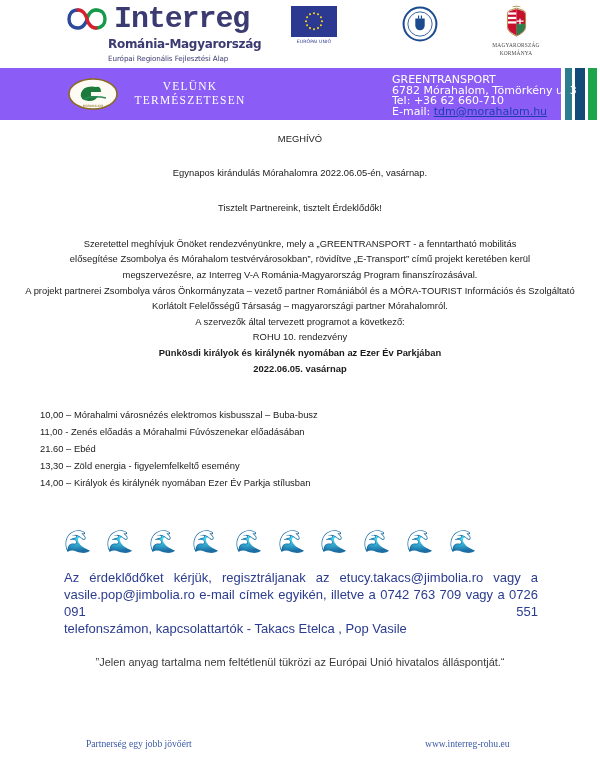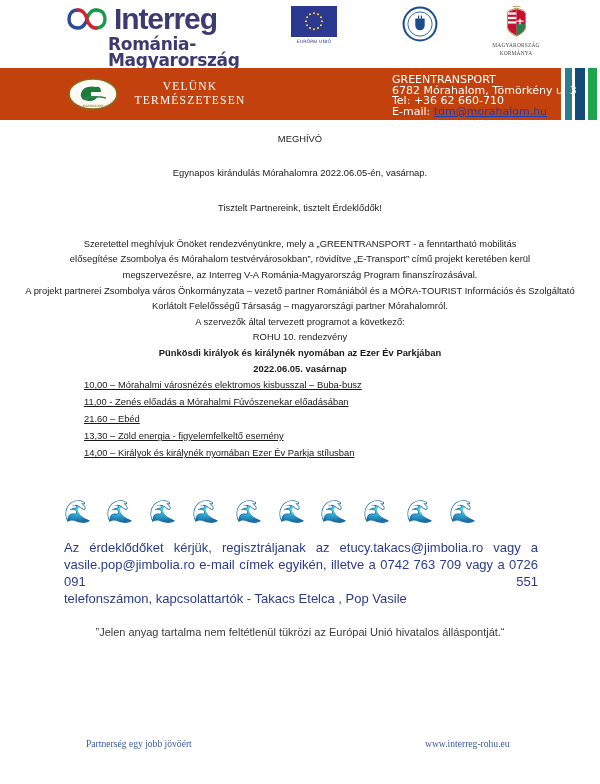--- a/index.html
+++ b/index.html
@@ -35,31 +35,31 @@
     display: flex;
     align-items: center;
     gap: 4px;
   }
   .interreg-mark {
     width: 44px;
     height: 26px;
     flex: none;
   }
   .interreg-word {
-    font-family: Liberation Sans, sans-serif;
+    font-family: Liberation Mono, monospace;
     font-weight: bold;
     font-size: 30px;
     letter-spacing: -1.1px;
     color: #3b3b72;
     line-height: 30px;
   }
   .interreg-sub {
     font-family: "DejaVu Sans", sans-serif;
     font-weight: bold;
-    font-size: 17px;
+    font-size: 12px;
     color: #3b3b72;
     letter-spacing: -0.3px;
     margin-left: 42px;
     margin-top: 2px;
     line-height: 16px;
   }
   .interreg-fund {
     font-family: "DejaVu Sans", sans-serif;
     font-size: 7.2px;
     color: #3b3b72;
@@ -113,21 +113,21 @@
     margin-top: 1px;
     letter-spacing: 0.2px;
   }
 
   
   .green-banner {
     position: absolute;
     top: 68px; left: 0;
     width: 600px;
     height: 52px;
-    background: #c2410c;
+    background: #8b5cf6;
     overflow: hidden;
   }
   .tdm-logo {
     position: absolute;
     left: 68px;
     top: 10px;
     width: 50px;
     height: 32px;
   }
   .velunk {
@@ -187,24 +187,24 @@
   .greeting {
     margin-top: 20px;
   }
   .para-block {
     margin-top: 20px;
     padding: 0 63px;
   }
   .bold { font-weight: bold; }
 
   .schedule {
-    padding-left: 84px;
+    margin-top: 30px;
+    padding-left: 40px;
     font-size: 9.4px;
     line-height: 17px;
-    text-decoration: underline;
   }
 
   .waves {
     margin-top: 38px;
     padding-left: 64px;
     font-size: 22px;
     letter-spacing: 15.4px;
     line-height: 26px;
     color: #4472a8;
     font-family: "DejaVu Sans", sans-serif;

